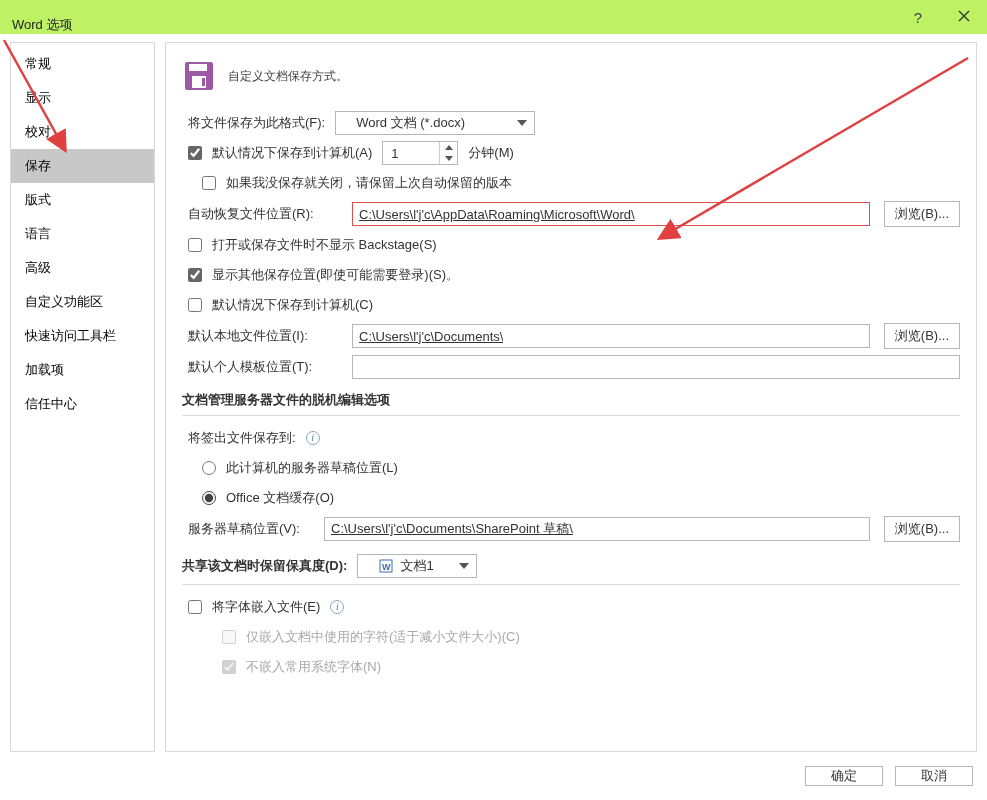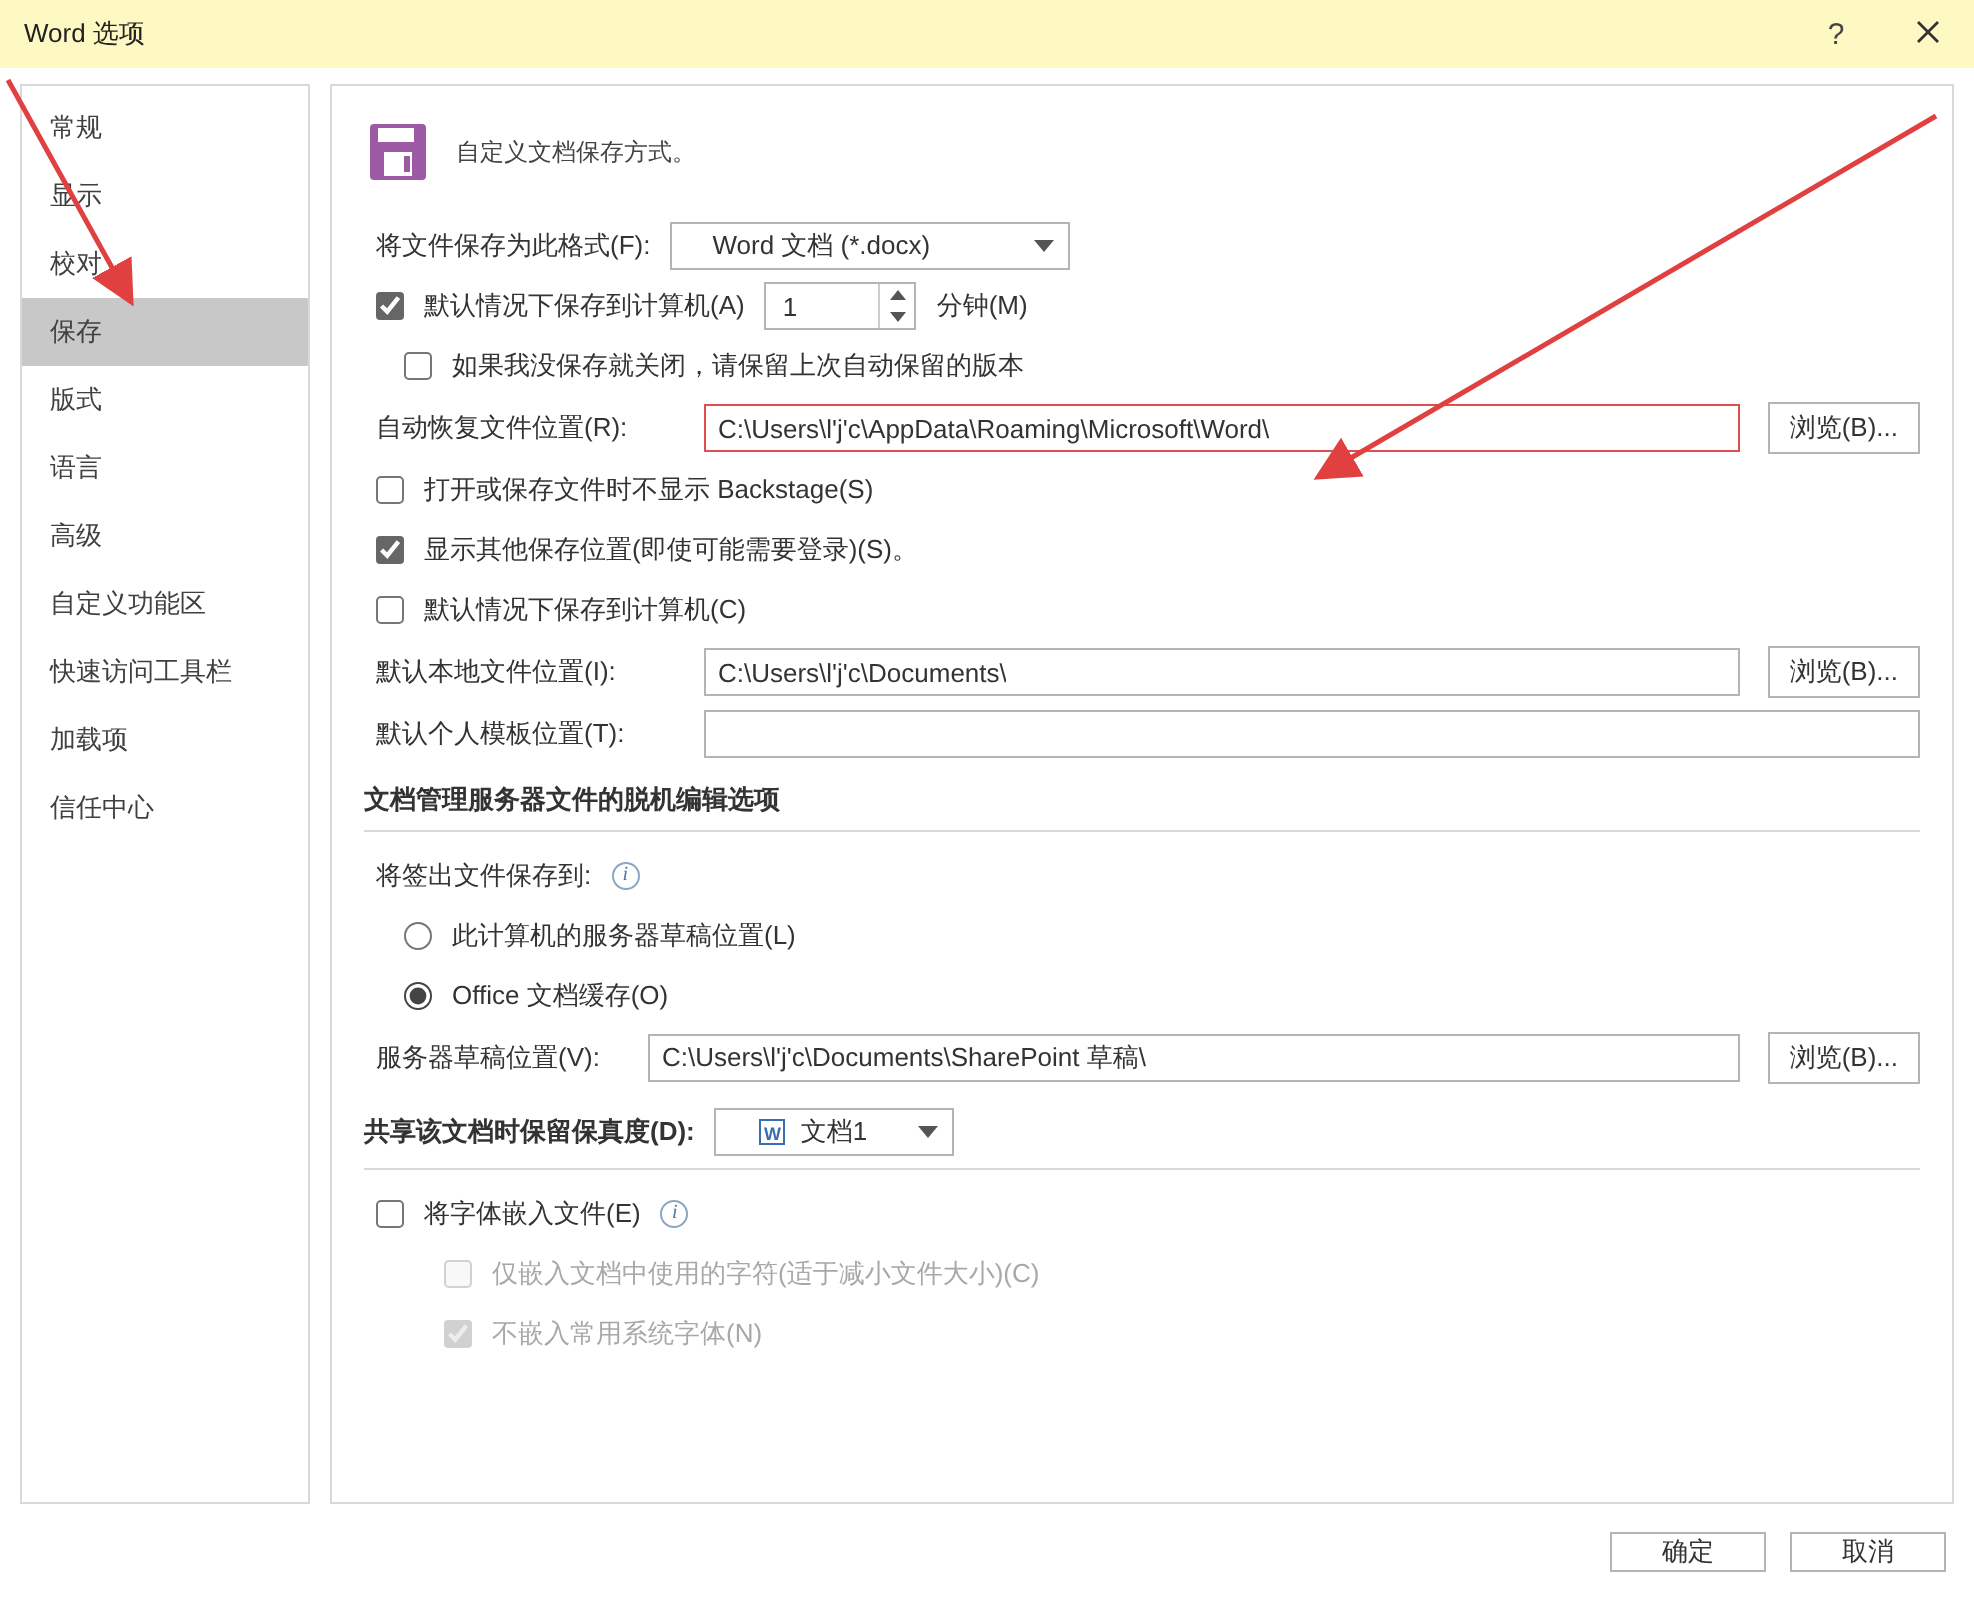--- a/index.html
+++ b/index.html
@@ -12,23 +12,23 @@
     width: 987px;
     height: 800px;
     overflow: hidden;
     position: relative;
   }
 
   
   .titlebar {
     height: 34px;
     display:flex;
-    align-items:center;
+    align-items:flex-end;
     padding: 0 0 0 12px;
-    background:#fef9c3;
+    background:#bef264;
   }
   .titlebar .title { flex:1; font-size:13px; color:#222; }
   .titlebar .wbtn {
     width:46px; height:34px;
     display:flex; align-items:center; justify-content:center;
     color:#444;
   }
   .titlebar .help { font-size:15px; }
   .titlebar .close svg { width:12px; height:12px; }
 
@@ -40,21 +40,21 @@
     gap:10px;
   }
   .sidebar {
     width:145px;
     border:1px solid #d9d9d9;
     background:#fff;
     padding:4px 0;
   }
   .sidebar .nav-item {
     padding:8px 14px;
-    color:#404040;
+    color:#000000;
     cursor:default;
   }
   .sidebar .nav-item.selected {
     background:#c8c8c8;
   }
   .content {
     flex:1;
     border:1px solid #d9d9d9;
     background:#fff;
     padding:12px 16px 0 16px;
@@ -146,20 +146,21 @@
     display:flex; flex-direction:column;
   }
   .spinner .spin-btns div {
     flex:1; display:flex; align-items:center; justify-content:center;
   }
   .spinner .spin-btns svg { width:8px; height:5px; }
 
   .textfield {
     padding:0 6px;
     flex:1;
+    text-decoration:underline;
   }
   .textfield-value { white-space:nowrap; overflow:hidden; color:#333; }
 
   .browse-btn, .footer-btn {
     border:1px solid #b5b5b5;
     background:#fff;
     height:26px;
     min-width:70px;
     padding:0 10px;
     display:flex; align-items:center; justify-content:center;

